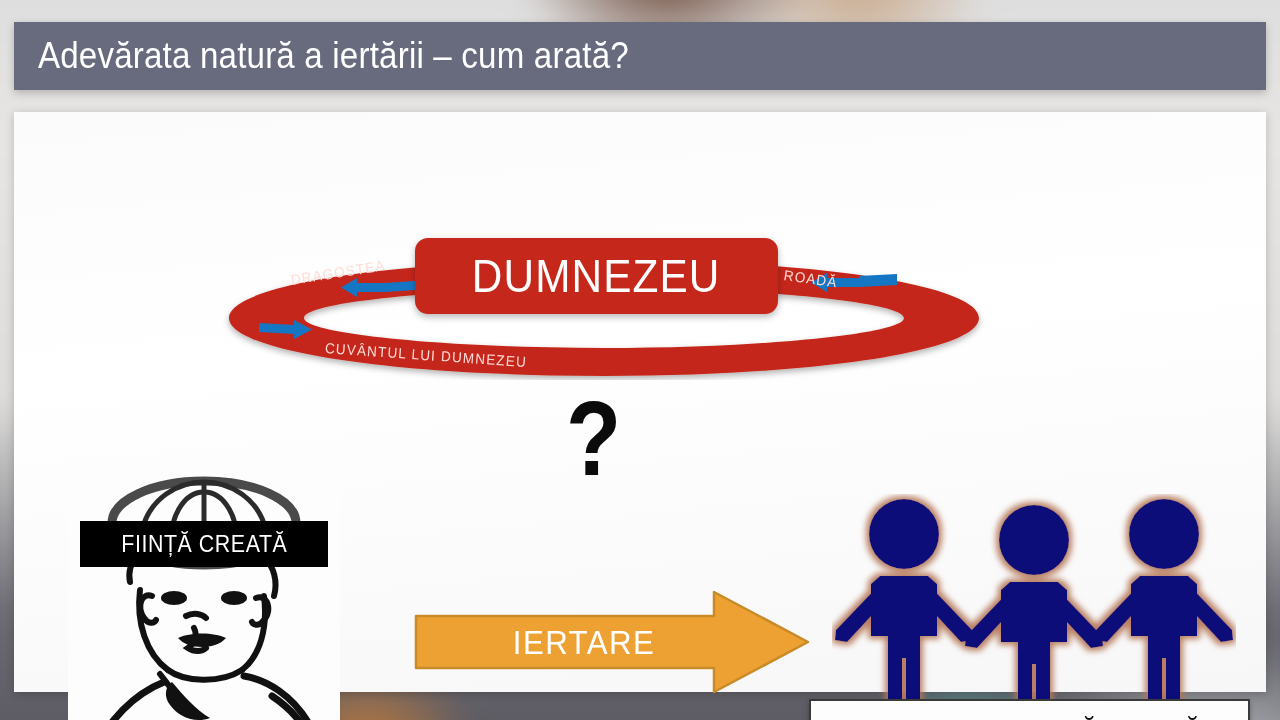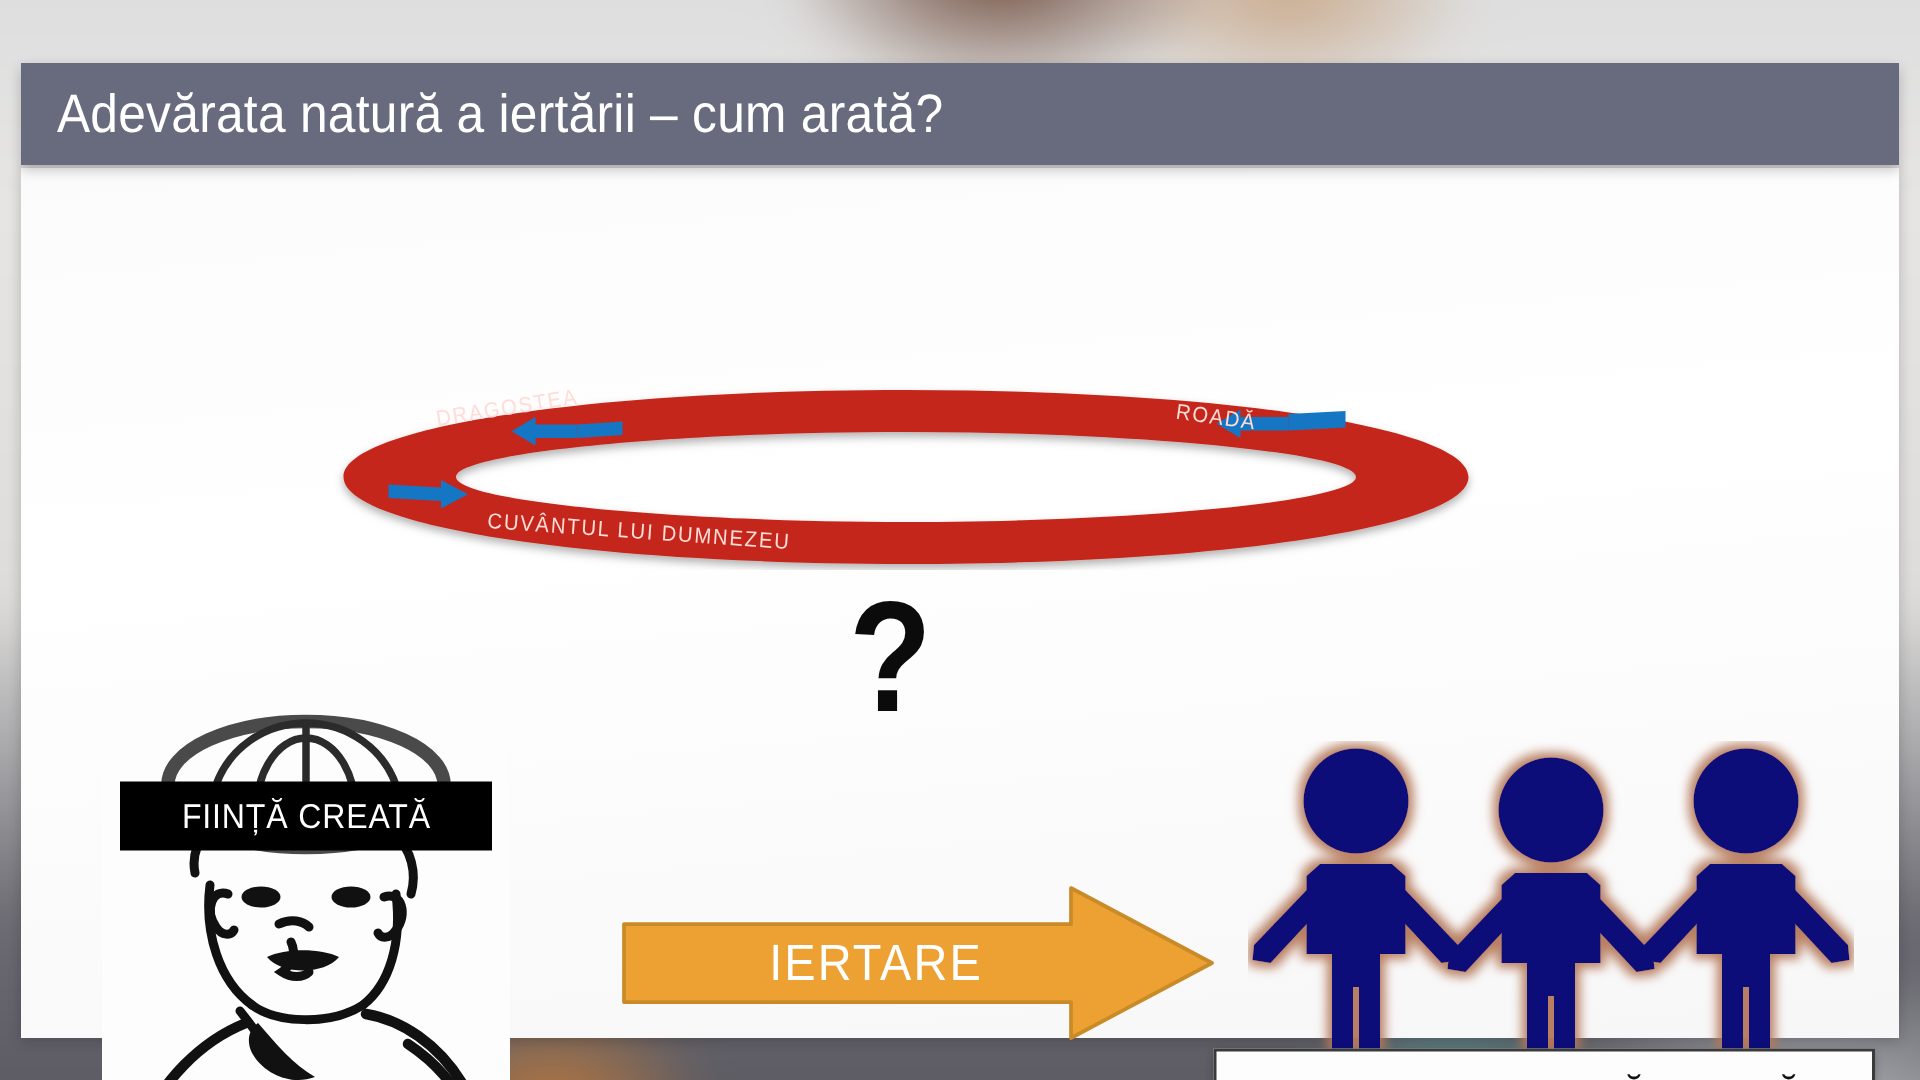--- a/index.html
+++ b/index.html
@@ -29,21 +29,21 @@
     position:absolute;left:14px;top:112px;width:1252px;height:580px;
     background:linear-gradient(175deg,#fbfbfc 0%,#ffffff 40%,#f7f7f8 100%);
     box-shadow:0 2px 9px rgba(0,0,0,.20);
   }
 
   
   #titlebar{
     position:absolute;left:14px;top:22px;width:1252px;height:68px;
     background:#686a7e;
     box-shadow:0 3px 8px rgba(0,0,0,.22);
-    display:flex;align-items:center;margin-top:20px;
+    display:flex;align-items:center;
   }
   #title{
     color:#ffffff;font-size:36px;letter-spacing:.2px;
     padding-left:26px;white-space:nowrap;
     font-family:"Liberation Sans", sans-serif;font-weight:400;
     transform:scaleX(.92);transform-origin:left center;
   }
 
   
   #ring-wrap{position:absolute;left:205px;top:118px;width:770px;height:150px;}
@@ -146,20 +146,23 @@
       </g>
       <g>
         <polygon points="640,48 608,48 608,43 592,52.5 608,62 608,57 640,57" fill="#1577c4"></polygon>
         <polygon points="640,46 678,44 678,55 640,57" fill="#1577c4"></polygon>
       </g>
       <g>
         <polygon points="40,93 75,95 75,90 93,99.5 75,109 75,104 40,102" fill="#1577c4"></polygon>
       </g>
     </svg>
 
+    <div id="dumnezeu-box">
+      <span>DUMNEZEU</span>
+    </div>
 
     <div class="ringlabel" id="lbl-dragostea">DRAGOSTEA</div>
     <div class="ringlabel" id="lbl-roada">ROADĂ</div>
     <div class="ringlabel" id="lbl-cuvantul">CUVÂNTUL LUI DUMNEZEU</div>
   </div>
 
   <div id="qmark">?</div>
 
   <div id="child-card">
     <svg width="272" height="334" viewBox="0 0 272 334">

